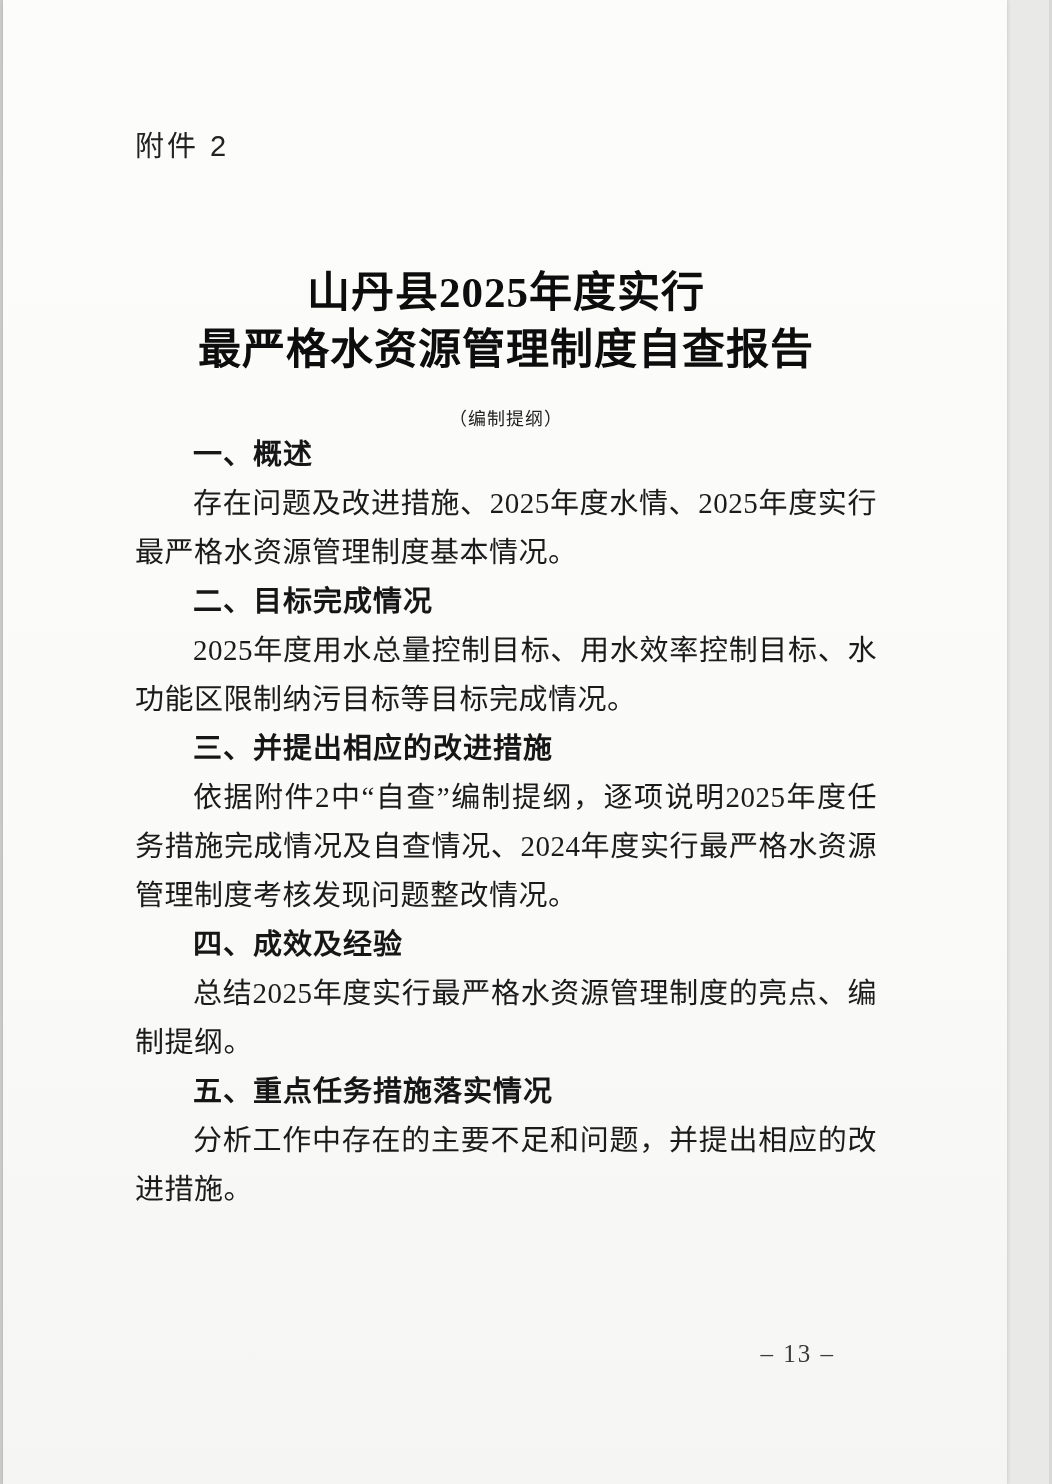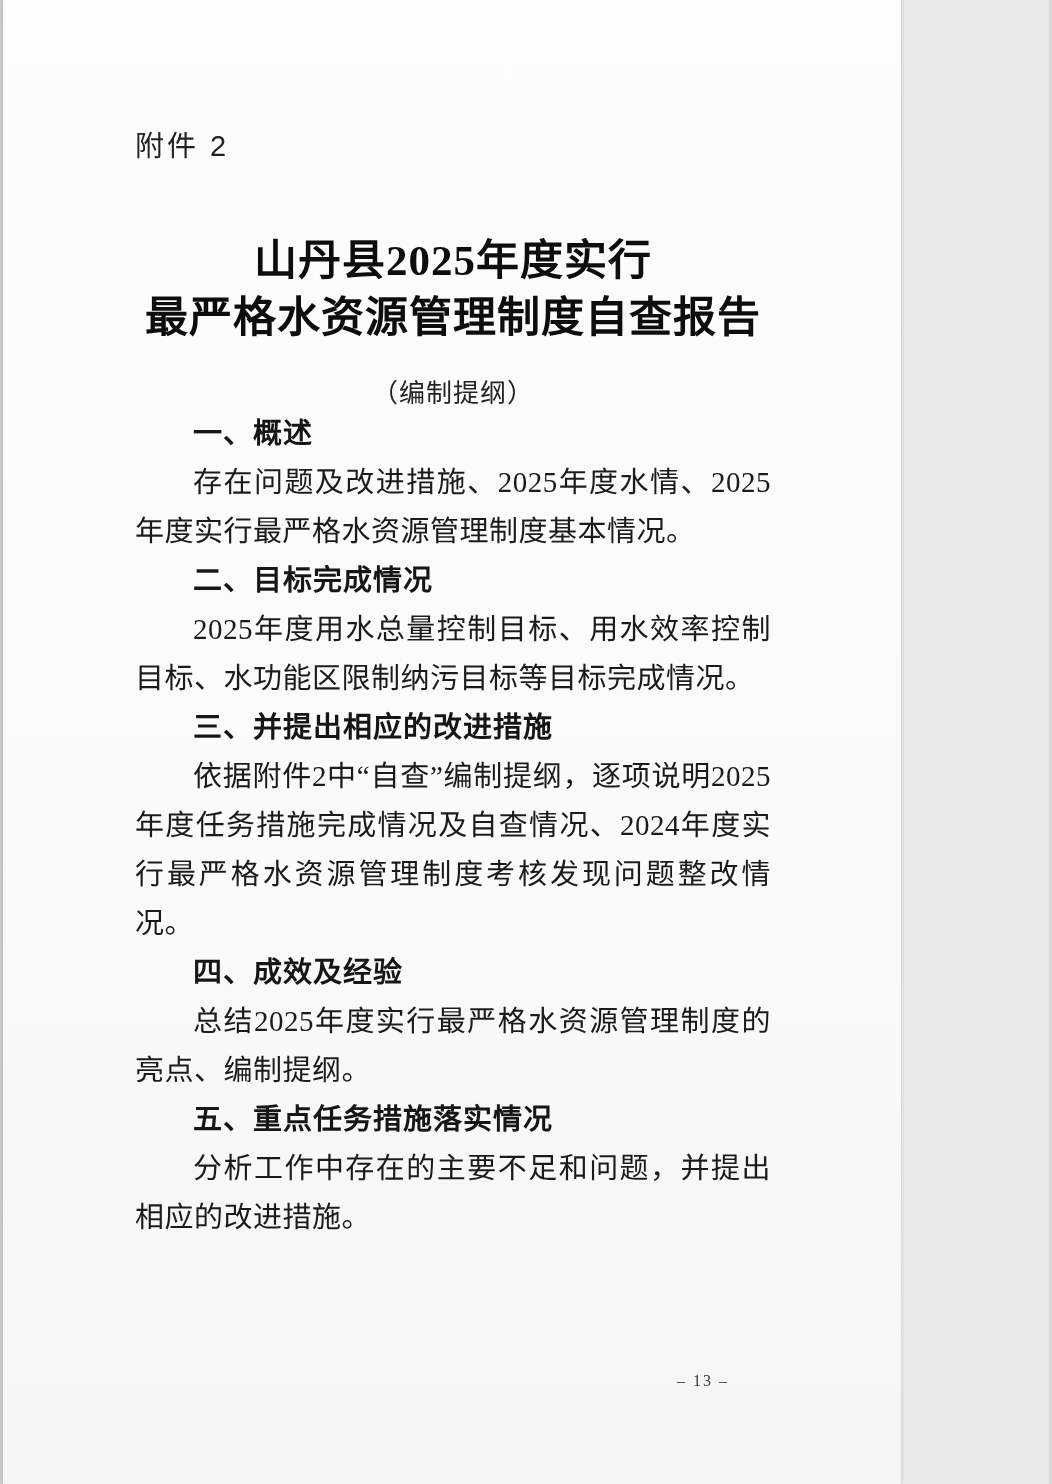--- a/index.html
+++ b/index.html
@@ -12,54 +12,54 @@
     height: 1484px;
     background: #e9e9e8;
     font-family: "Liberation Serif", "DejaVu Serif", serif;
     position: relative;
     overflow: hidden;
   }
   .scan-page {
     position: absolute;
     left: 3px;
     top: 0;
-    width: 898px;
+    width: 1004px;
     height: 1484px;
     background: linear-gradient(180deg, #fcfcfb 0%, #fafaf9 60%, #f5f5f3 100%);
     box-shadow: 0 0 4px rgba(0,0,0,0.18);
     color: #1e1e1e;
   }
   .content {
     position: absolute;
     left: 132px;
     right: 130px;
     top: 0;
   }
   .attachment-label {
     margin-top: 122px;
     font-family: "Liberation Sans", "DejaVu Sans", sans-serif;
     font-size: 29px;
     font-weight: 500;
     letter-spacing: 3px;
     color: #222;
   }
   .doc-title {
-    margin-top: 68px;
+    margin-top: 100px;
     text-align: center;
     font-weight: 700;
     font-size: 43px;
     line-height: 57px;
     letter-spacing: 1px;
     color: #0d0d0d;
     font-family: "Liberation Serif", "DejaVu Serif", serif;
   }
   .doc-subtitle {
     margin-top: 26px;
     text-align: center;
-    font-size: 26px;
+    font-size: 18px;
     letter-spacing: 1px;
     color: #242424;
   }
   .body-block {
     font-size: 29px;
     line-height: 49px;
     text-align: justify;
     color: #1b1b1b;
   }
   .section-heading {
@@ -70,22 +70,22 @@
     color: #161616;
   }
   .section-para {
     margin: 0;
     text-indent: 2em;
     letter-spacing: 0.5px;
   }
   .page-footer {
     position: absolute;
     right: 172px;
-    top: 1372px;
-    font-size: 16px;
+    top: 1340px;
+    font-size: 25px;
     letter-spacing: 2px;
     color: #3a3a3a;
   }
   
   .edge-left {
     position: absolute;
     left: 0; top: 0;
     width: 3px; height: 100%;
     background: #cfcfce;
   }

